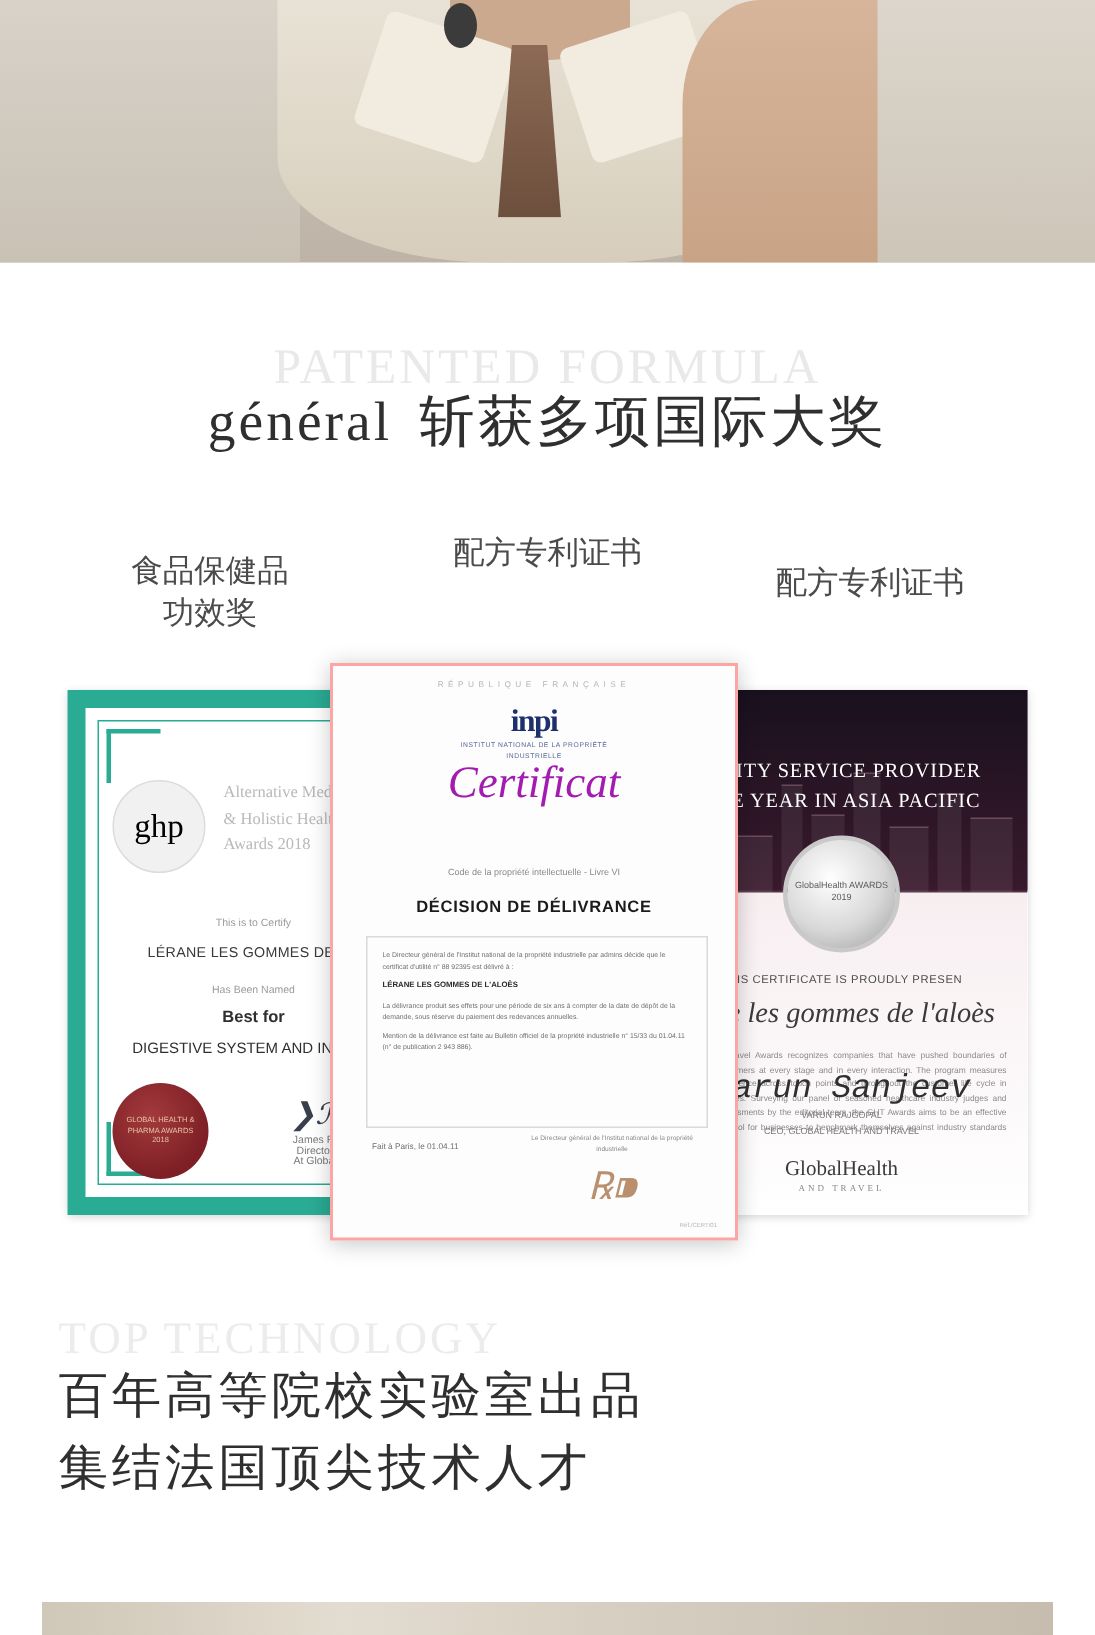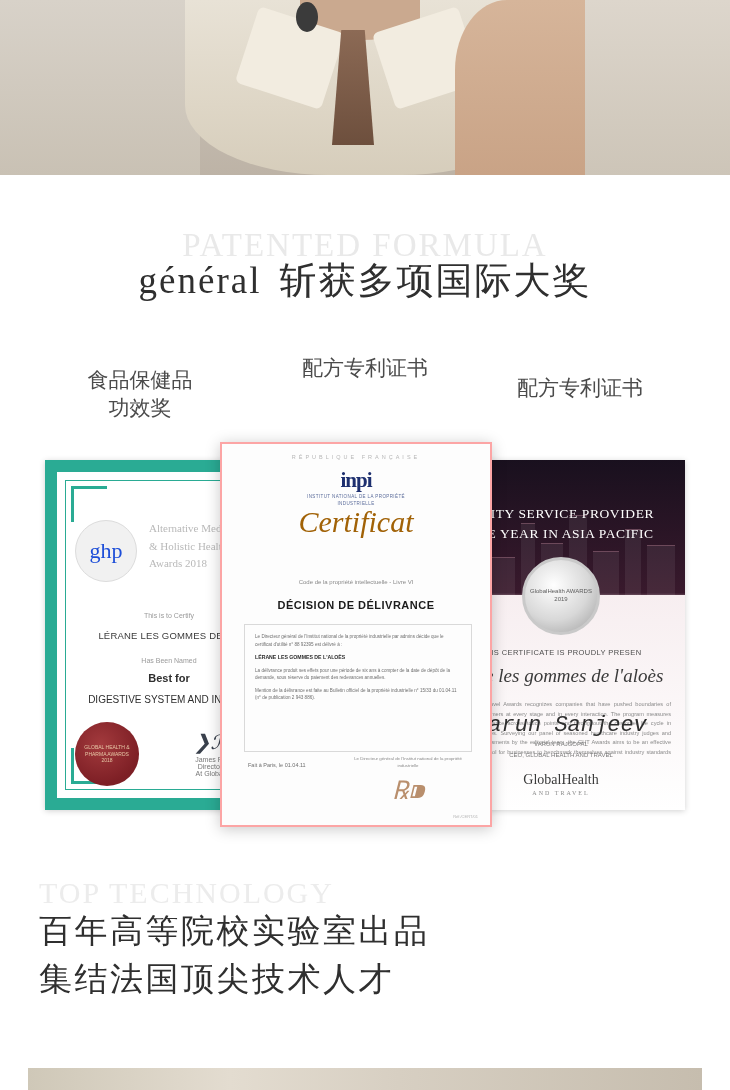--- a/index.html
+++ b/index.html
@@ -119,21 +119,21 @@
     left: 45px; top: 18px; width: 248px; height: 350px;
     background: #ffffff;
     border: 12px solid #2aab94;
   }
   .cert-left .inner-frame {
     position: absolute; inset: 8px; border: 1px solid #2aab94;
   }
   .cert-left .ghp-logo {
     position: absolute; left: 18px; top: 48px; width: 62px; height: 62px;
     border-radius: 50%; background: #f1f1f1; border: 1px solid #dcdcdc;
-    color: #1d4ed8; font-size: 22px; font-family: "Liberation Serif", serif;
+    color: #000000; font-size: 22px; font-family: "Liberation Serif", serif;
     display: flex; align-items: center; justify-content: center;
   }
   .cert-left .ghp-text {
     position: absolute; left: 92px; top: 48px; width: 150px;
     font-size: 11px; color: #b9b9b9; line-height: 1.6;
     font-family: "Liberation Serif", serif;
   }
   .cert-left .tiny {
     position: absolute; width: 100%; text-align: center;
     font-size: 7px; color: #9a9a9a; left: 0;
@@ -255,21 +255,21 @@
     font-family: "Liberation Serif", serif; font-size: 21px; color: #1d2f6f;
     letter-spacing: -1px; font-weight: bold;
   }
   .cert-center .inpi .sub {
     display: block; font-size: 4.5px; color: #5a6b9a; letter-spacing: .4px;
     line-height: 1.5; margin-top: 1px;
   }
   .cert-center .title {
     position: absolute; left: 0; top: 62px; width: 100%; text-align: center;
     font-family: "Liberation Serif", serif; font-style: italic;
-    font-size: 30px; color: #a16207; line-height: 1.05;
+    font-size: 30px; color: #a21caf; line-height: 1.05;
   }
   .cert-center .title .l2 { display: block; font-size: 27px; }
   .cert-center .code {
     position: absolute; left: 0; top: 135px; width: 100%; text-align: center;
     font-size: 6px; color: #8a8a8a;
   }
   .cert-center .decision {
     position: absolute; left: 0; top: 155px; width: 100%; text-align: center;
     font-size: 11px; color: #1b1b1b; font-weight: bold; letter-spacing: .5px;
   }

